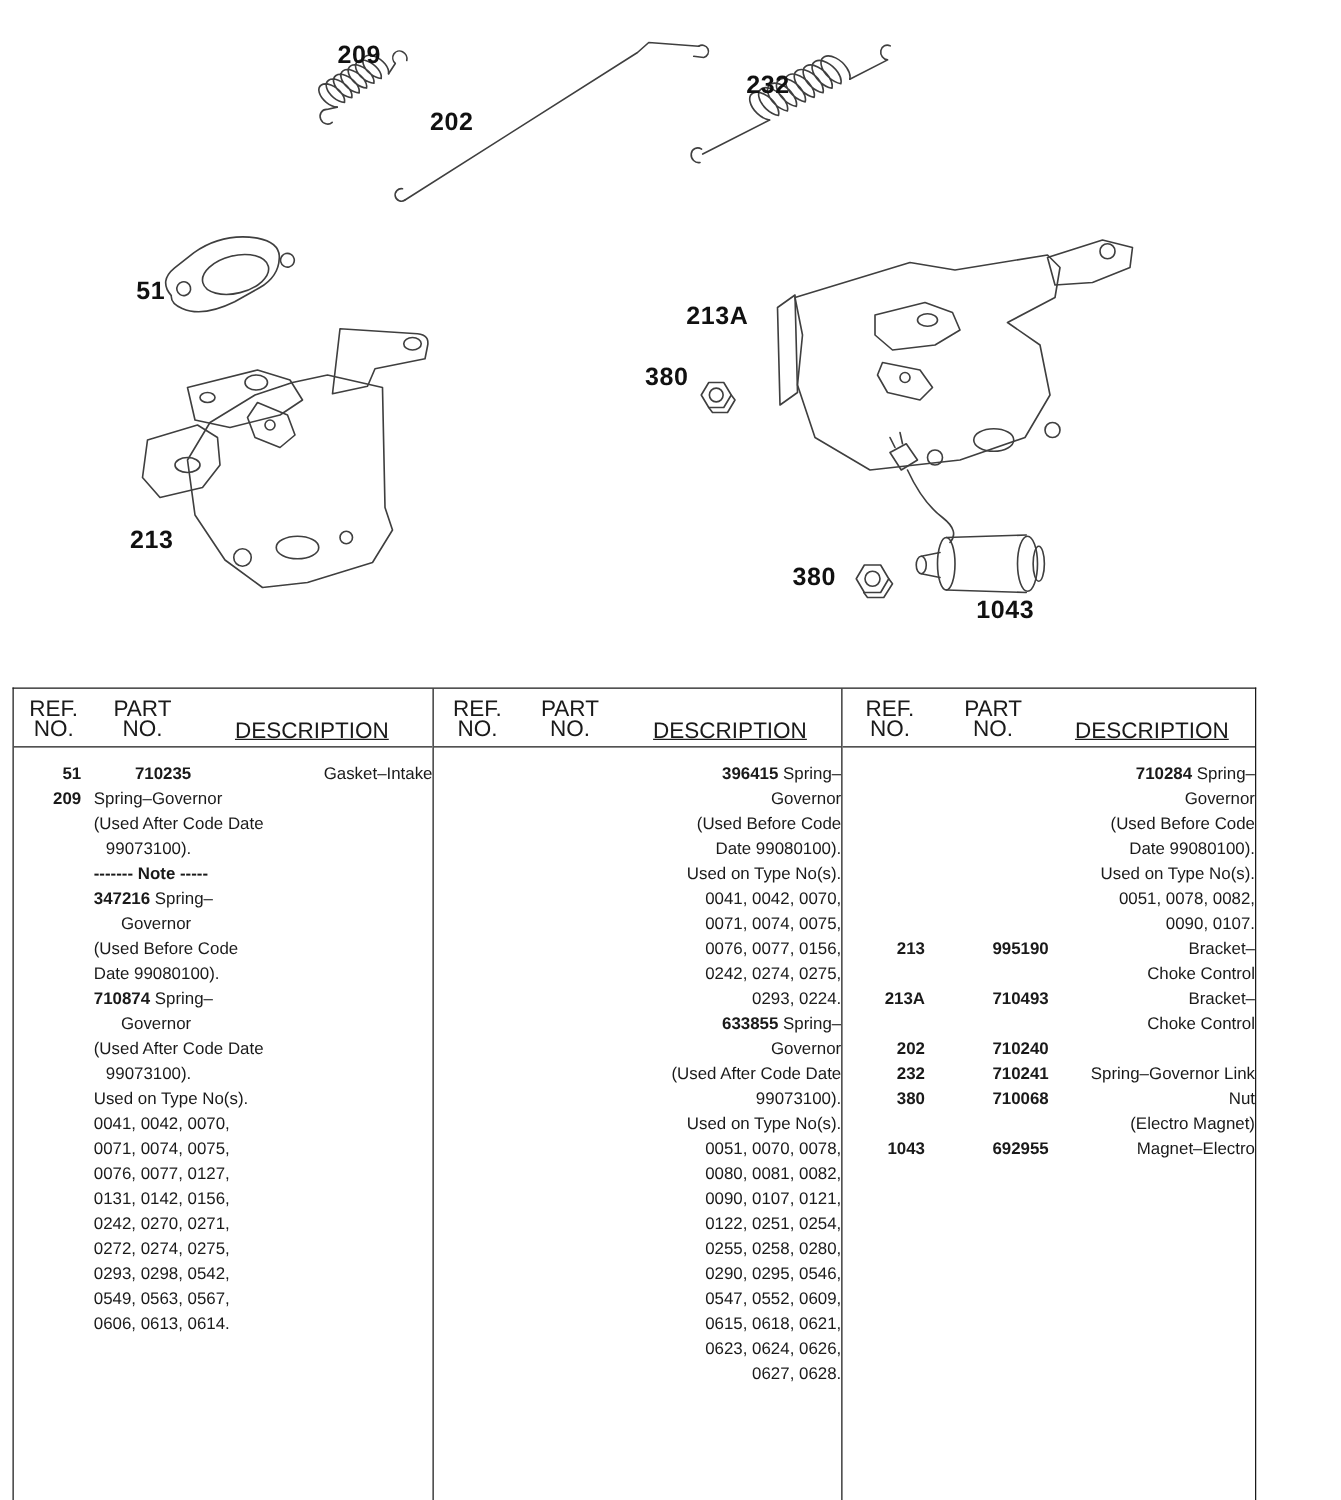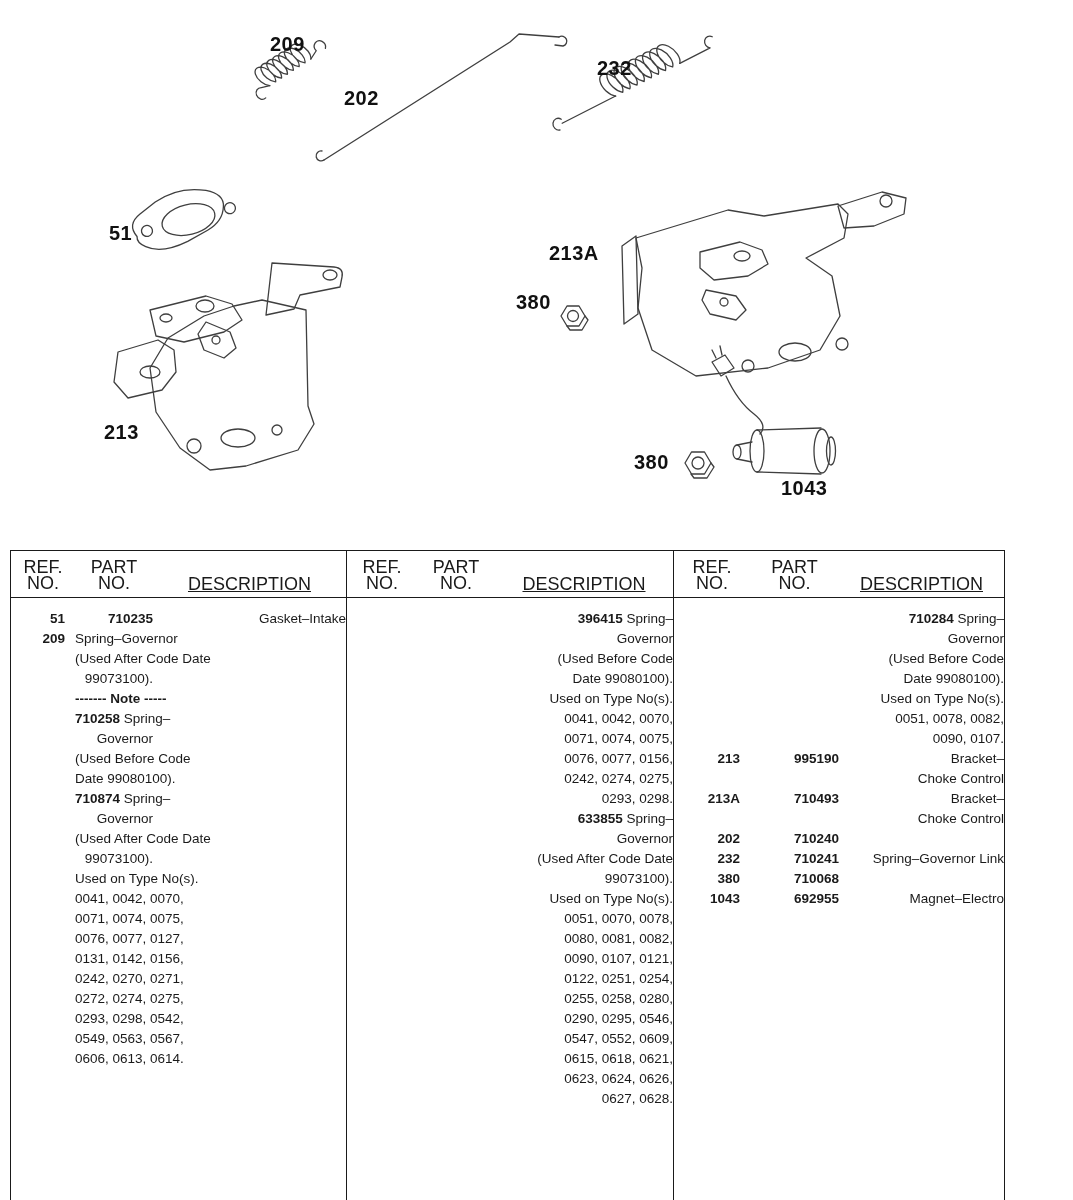--- a/index.html
+++ b/index.html
@@ -157,21 +157,21 @@
               <div class="line">Gasket–Intake</div>
             </div>
           </div>
           <div class="entry">
             <div class="cell ref">209</div>
             <div class="cell desc">
               <div class="line">Spring–Governor</div>
               <div class="line">(Used After Code Date</div>
               <div class="line">99073100).</div>
               <div class="line"><b>------- Note -----</b></div>
-              <div class="line"><b>710258</b> Spring–</div>
+              <div class="line"><b>347216</b> Spring–</div>
               <div class="line">Governor</div>
               <div class="line">(Used Before Code</div>
               <div class="line">Date 99080100).</div>
               <div class="line"><b>710874</b> Spring–</div>
               <div class="line">Governor</div>
               <div class="line">(Used After Code Date</div>
               <div class="line">99073100).</div>
               <div class="line">Used on Type No(s).</div>
               <div class="line">0041, 0042, 0070,</div>
               <div class="line">0071, 0074, 0075,</div>
@@ -206,21 +206,21 @@
             <div class="cell desc">
               <div class="line"><b>396415</b> Spring–</div>
               <div class="line">Governor</div>
               <div class="line">(Used Before Code</div>
               <div class="line">Date 99080100).</div>
               <div class="line">Used on Type No(s).</div>
               <div class="line">0041, 0042, 0070,</div>
               <div class="line">0071, 0074, 0075,</div>
               <div class="line">0076, 0077, 0156,</div>
               <div class="line">0242, 0274, 0275,</div>
-              <div class="line">0293, 0298.</div>
+              <div class="line">0293, 0224.</div>
               <div class="line"><b>633855</b> Spring–</div>
               <div class="line">Governor</div>
               <div class="line">(Used After Code Date</div>
               <div class="line">99073100).</div>
               <div class="line">Used on Type No(s).</div>
               <div class="line">0051, 0070, 0078,</div>
               <div class="line">0080, 0081, 0082,</div>
               <div class="line">0090, 0107, 0121,</div>
               <div class="line">0122, 0251, 0254,</div>
               <div class="line">0255, 0258, 0280,</div>
@@ -283,20 +283,24 @@
           <div class="entry">
             <div class="cell ref">232</div>
             <div class="cell part">710241</div>
             <div class="cell desc">
               <div class="line">Spring–Governor Link</div>
             </div>
           </div>
           <div class="entry">
             <div class="cell ref">380</div>
             <div class="cell part">710068</div>
+            <div class="cell desc">
+              <div class="line">Nut</div>
+              <div class="line">(Electro Magnet)</div>
+            </div>
           </div>
           <div class="entry">
             <div class="cell ref">1043</div>
             <div class="cell part">692955</div>
             <div class="cell desc">
               <div class="line">Magnet–Electro</div>
             </div>
           </div>
         </div>
     </div>

